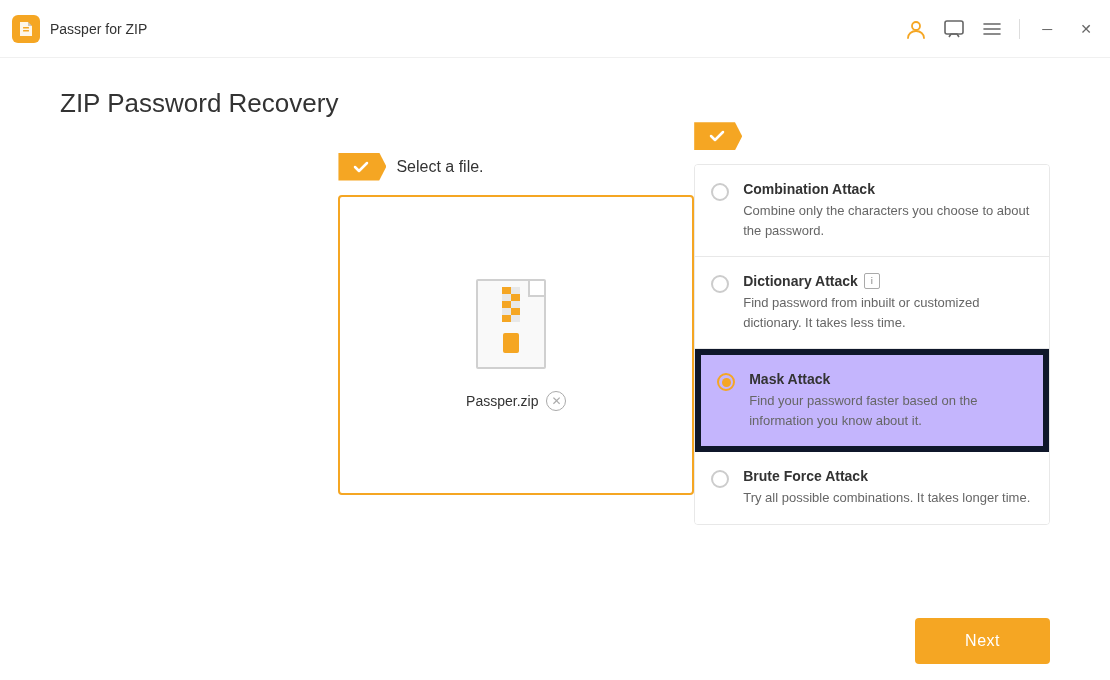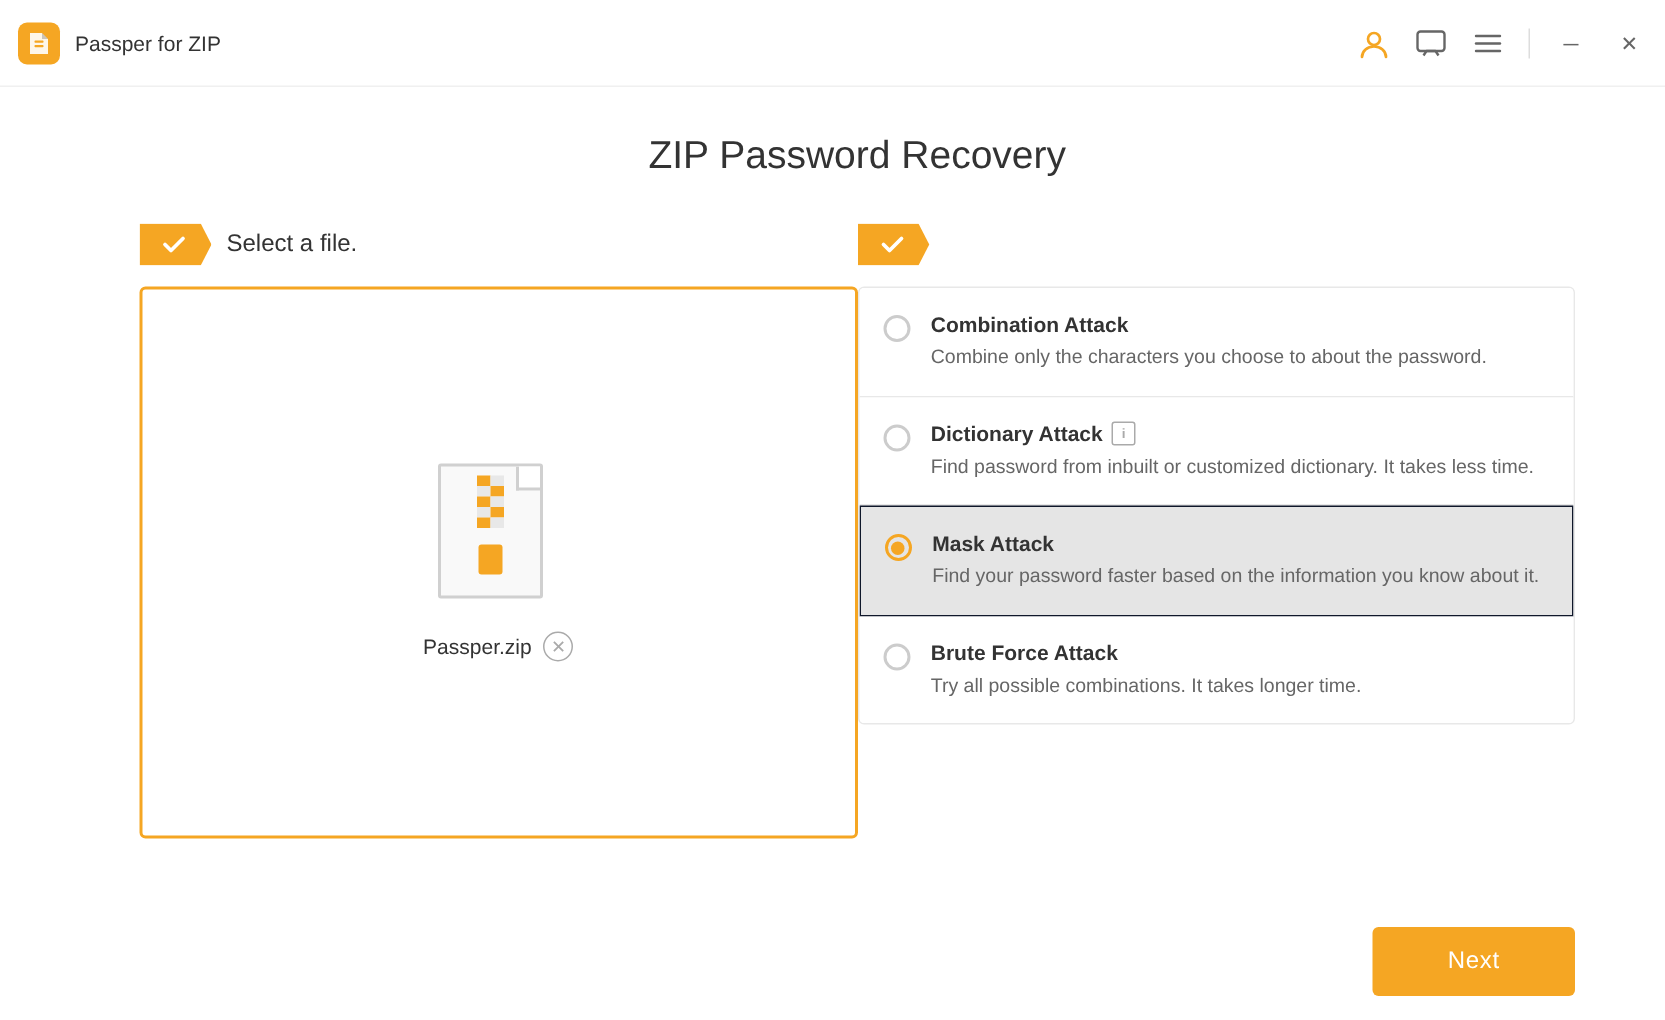--- a/index.html
+++ b/index.html
@@ -68,36 +68,36 @@
       color: #666;
       cursor: pointer;
       padding: 4px 6px;
     }
 
     
     .main-content {
       flex: 1;
       padding: 30px 60px 20px;
       display: flex;
-      flex-direction: column;
+      flex-direction: row;
       overflow: hidden;
-      margin-left: 33px;
     }
 
     .page-title {
       text-align: center;
       font-size: 26px;
       font-weight: 400;
       color: #333;
       margin-bottom: 30px;
     }
 
     .columns {
       display: flex;
       flex: 1;
+      align-items: center;
     }
 
     
     .left-column {
       flex: 1;
       display: flex;
       flex-direction: column;
     }
 
     .section-header {
@@ -184,22 +184,22 @@
       padding: 16px 16px;
       border-bottom: 1px solid #e8e8e8;
       cursor: pointer;
       background: #fff;
       gap: 14px;
     }
     .option-item:last-child {
       border-bottom: none;
     }
     .option-item.selected {
-      background: #e5e5e5;
-      border: 1px solid #0f172a;
+      background: #c4b5fd;
+      border: 6px solid #0f172a;
     }
     .option-item.selected + .option-item {
       border-top: none;
     }
 
     .radio-btn {
       width: 18px;
       height: 18px;
       border-radius: 50%;
       border: 2px solid #ccc;

